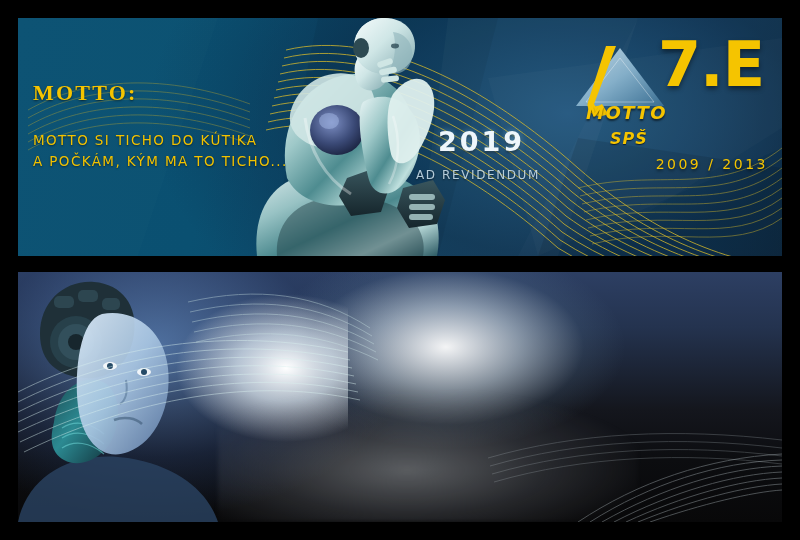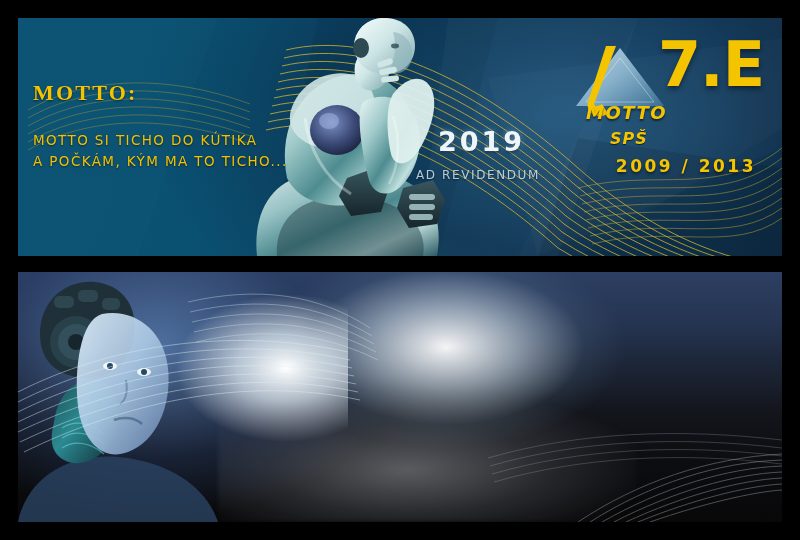--- a/index.html
+++ b/index.html
@@ -72,22 +72,22 @@
     font-family:"DejaVu Sans", sans-serif;
     text-shadow:0 3px 5px rgba(0,0,0,.45);
   }
   .field-name{
     position:absolute; right:18px; top:100px;
     color:#f5c400; font-size:22px; letter-spacing:1.5px; font-weight:500;
     font-family:"DejaVu Sans", sans-serif;
     text-shadow:0 2px 3px rgba(0,0,0,.5);
   }
   .year-range{
-    position:absolute; right:26px; top:138px;
-    color:#f5c400; font-size:17px; letter-spacing:2.5px; font-weight:bold;
+    position:absolute; right:14px; top:138px;
+    color:#f5c400; font-size:14px; letter-spacing:2.5px; font-weight:normal;
     font-family:"DejaVu Sans", sans-serif;
     text-shadow:0 2px 3px rgba(0,0,0,.5);
   }
 
   
   #top-robot{position:absolute; left:225px; top:0px; width:215px; height:238px;}
 
   
   #bottom-panel{
     position:absolute; left:18px; top:272px; width:764px; height:250px;

